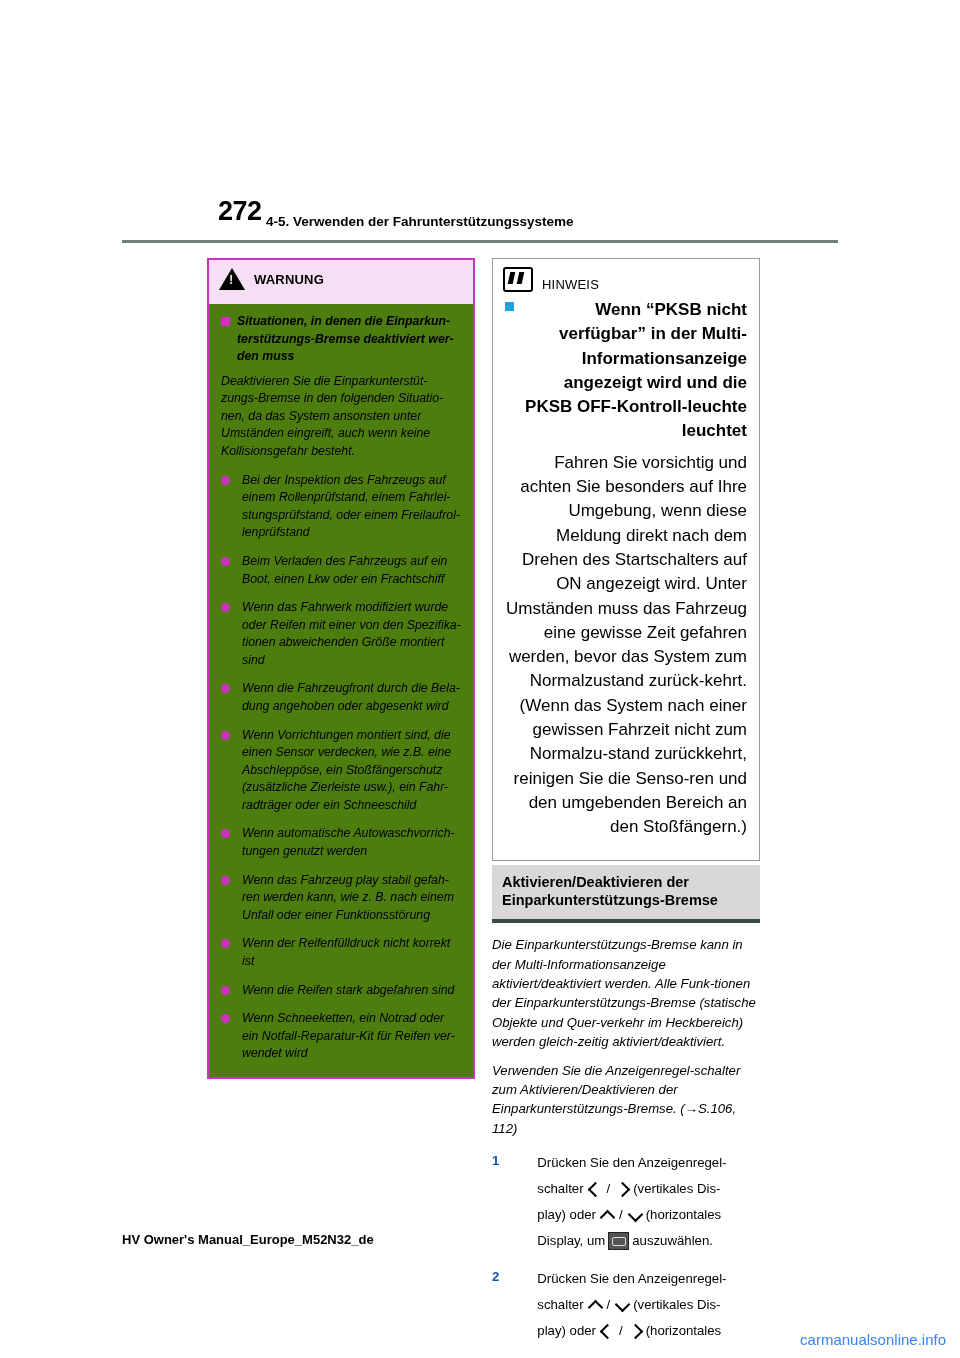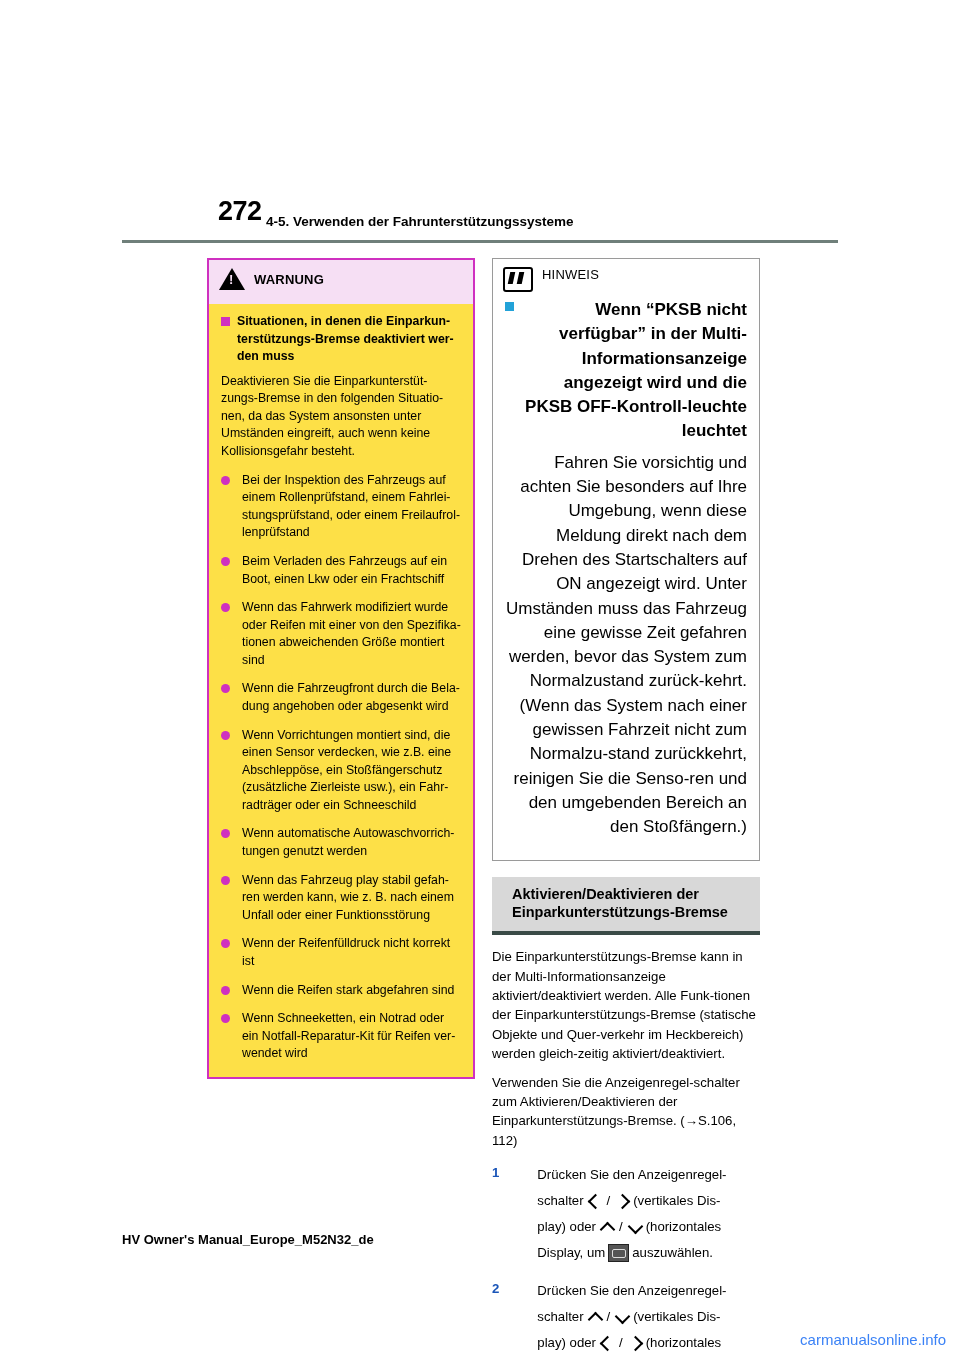--- a/index.html
+++ b/index.html
@@ -86,36 +86,37 @@
     font-size: 13px;
     font-weight: bold;
     line-height: 1;
   }
   .warning-head-label {
     font-size: 13px;
     font-weight: bold;
     letter-spacing: 0.2px;
   }
   .warning-body {
-    background: #fde047;
+    background: #4d7c0f;
     padding: 9px 12px 14px 12px;
     font-size: 12.3px;
     line-height: 1.43;
+    font-style: italic;
   }
 
   
   .notice-box {
     border: 1px solid #9a9a9a;
     box-sizing: border-box;
     width: 268px;
   }
   .notice-head {
     padding: 8px 10px 6px 10px;
     display: flex;
-    align-items: flex-start;
+    align-items: flex-end;
     gap: 9px;
   }
   .notice-icon {
     width: 26px;
     height: 21px;
     border: 2px solid #000;
     border-radius: 3px;
     position: relative;
     flex: none;
   }
@@ -183,35 +184,36 @@
     height: 9px;
     border-radius: 50%;
     background: #cf30c0;
     flex: none;
     margin-top: 4px;
   }
   .dot-text { flex: 1; }
 
   
   .section-heading {
-    margin-top: 16px;
+    margin-top: 4px;
     background: #d8d8d8;
     border-bottom: 4px solid #3a4b47;
-    padding: 8px 10px 9px 20px;
+    padding: 8px 10px 9px 10px;
     font-size: 14.5px;
     font-weight: bold;
     line-height: 1.3;
     box-sizing: border-box;
     width: 268px;
   }
 
   .body-text {
     font-size: 13.2px;
     line-height: 1.47;
     margin-top: 12px;
+    font-style: italic;
   }
   .body-text p { margin: 0 0 9px 0; }
 
   
   .step {
     display: flex;
     gap: 8px;
     margin-top: 12px;
     font-size: 13.2px;
     line-height: 1.5;

